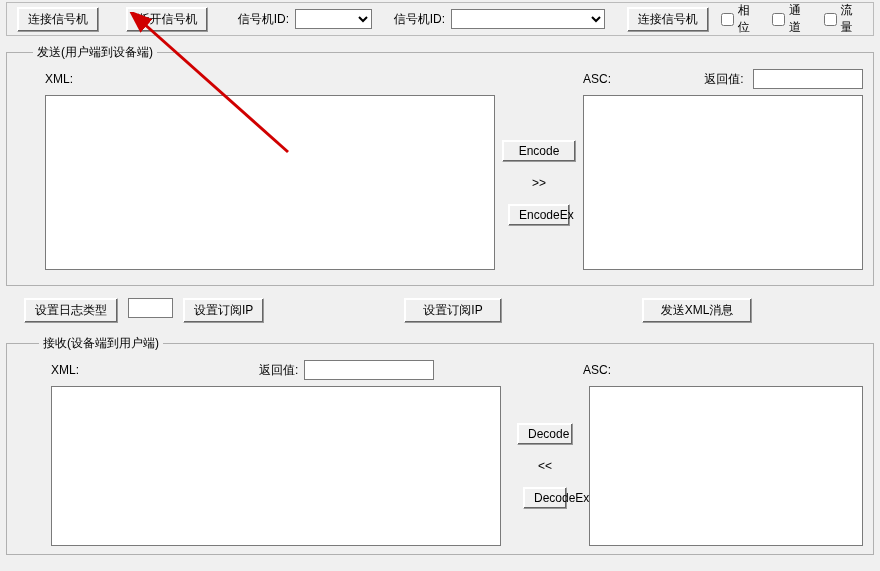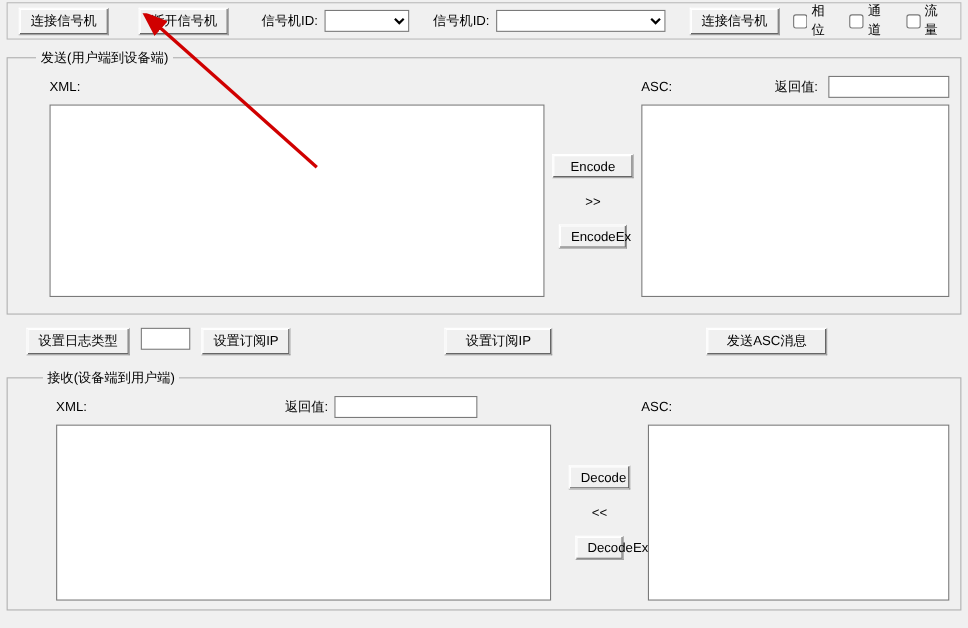--- a/index.html
+++ b/index.html
@@ -167,21 +167,21 @@
   </div>
 </fieldset>
 
 <div class="mid-row">
   <button class="btn">设置日志类型</button>
   <input class="text-input" style="width: 45px;" value="">
   <button class="btn">设置订阅IP</button>
   <div style="width:120px;"></div>
   <button class="btn" style="padding:3px 18px;">设置订阅IP</button>
   <div style="width:120px;"></div>
-  <button class="btn" style="padding:3px 18px;">发送ASC消息</button>
+  <button class="btn" style="padding:3px 18px;">发送XML消息</button>
 </div>
 
 <fieldset class="group" style="height:220px;padding-left:32px;">
   <legend>接收(设备端到用户端)</legend>
   <div class="row-header">
     <label class="lbl" style="width:220px;padding-left:12px;">XML:</label>
     <label class="lbl">返回值:</label>
     <input class="text-input" style="width: 130px; margin-left: 6px;" value="">
     <div style="flex:1;"></div>
     <label class="lbl" style="width:280px;">ASC:</label>

